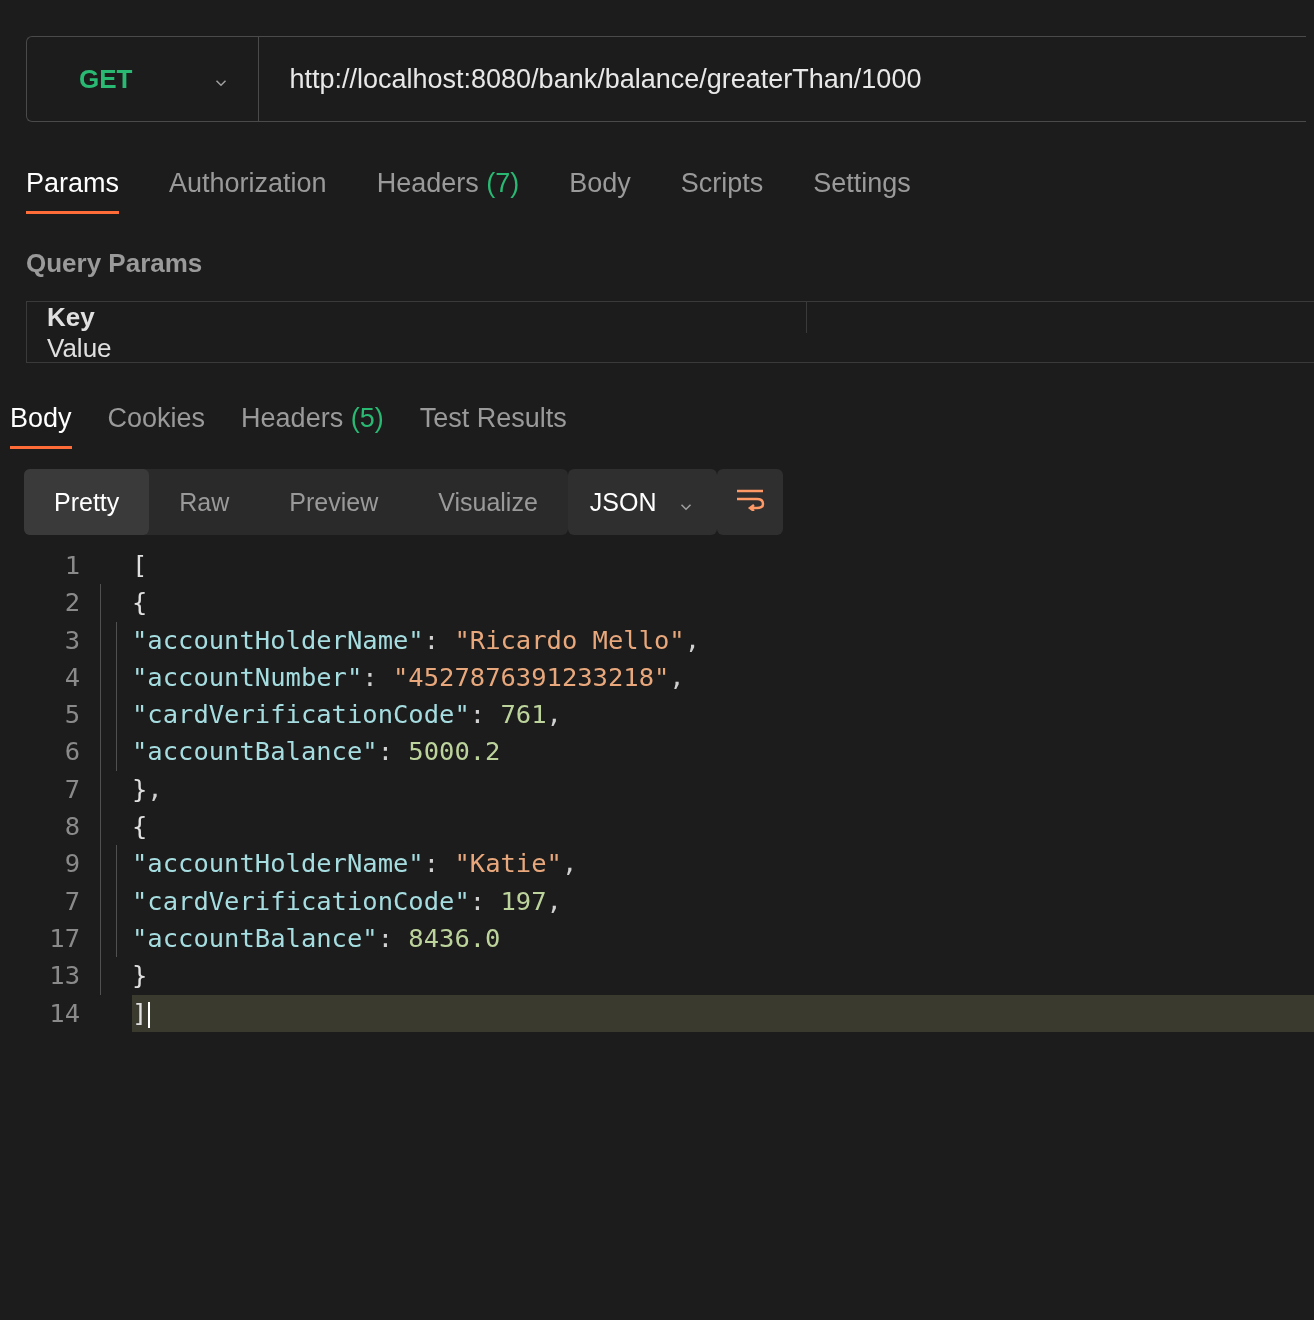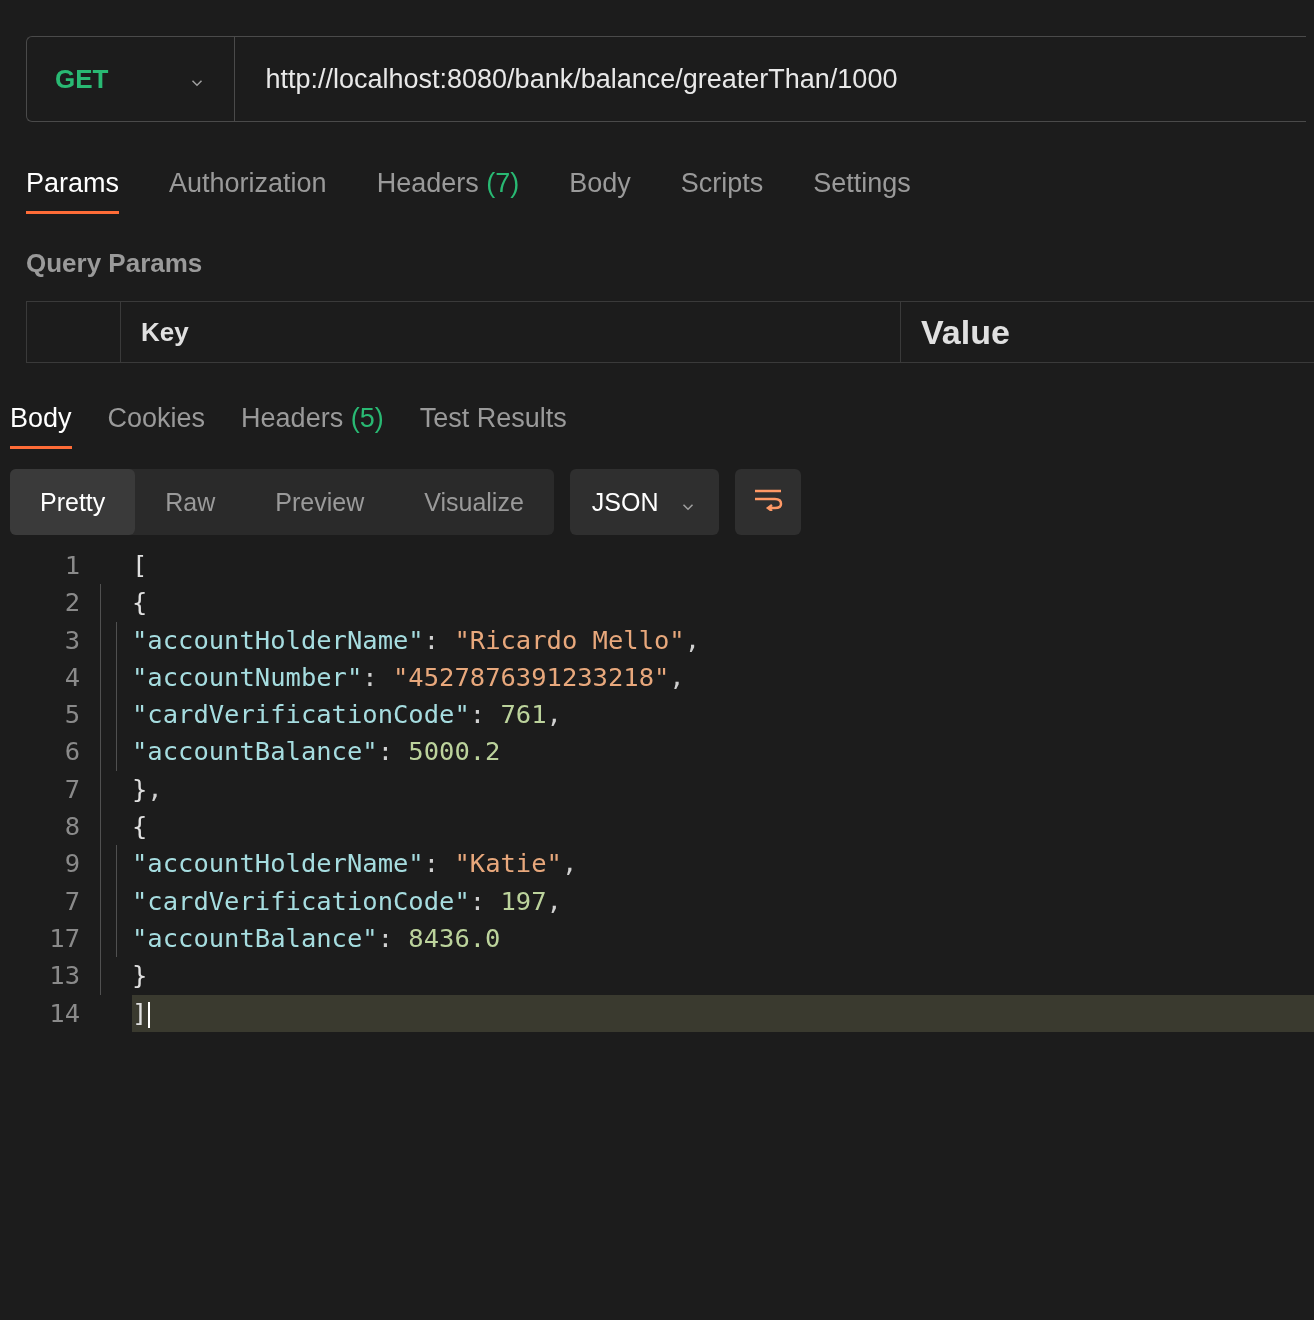--- a/index.html
+++ b/index.html
@@ -16,20 +16,21 @@
   
   .url-bar {
     margin: 36px 8px 0 26px;
     border: 1px solid #4a4a4a;
     border-right: none;
     border-radius: 6px 0 0 6px;
     height: 86px;
     display: flex;
     align-items: stretch;
     background: #1c1c1c;
+    padding-left: 24px;
   }
   .method-select {
     display: flex;
     align-items: center;
     padding: 0 28px;
     gap: 80px;
     border-right: 1px solid #4a4a4a;
     cursor: pointer;
   }
   .method-label {
@@ -76,41 +77,42 @@
     font-weight: 600;
     padding: 34px 0 22px 26px;
   }
   .qp-table {
     margin-left: 26px;
     display: flex;
     border: 1px solid #3a3a3a;
     border-right: none;
     height: 62px;
     align-items: stretch;
+    flex-direction: column;
   }
   .qp-checkbox-col {
     width: 94px;
     border-right: 1px solid #3a3a3a;
   }
   .qp-key-col {
     width: 780px;
     border-right: 1px solid #3a3a3a;
     display: flex; align-items: center;
     padding: 0 20px;
     color: #e0e0e0;
     font-weight: 600;
     font-size: 26px;
   }
   .qp-value-col {
     flex: 1;
     display: flex; align-items: center;
     padding: 0 20px;
     color: #e0e0e0;
-    font-weight: 700;
-    font-size: 34px;
+    font-weight: 400;
+    font-size: 26px;
   }
 
   
   .resp-tabs {
     display: flex;
     gap: 36px;
     padding: 40px 0 0 10px;
     font-size: 27px;
   }
   .resp-tab {
@@ -119,22 +121,21 @@
     cursor: pointer;
   }
   .resp-tab.active {
     color: #ffffff;
     border-bottom: 3px solid #ff6c37;
   }
 
   
   .view-toolbar {
     display: flex;
-    padding: 20px 0 0 10px;
-    gap: 16px;
+    padding: 20px 0 0 24px;
     align-items: center;
   }
   .view-segment {
     display: flex;
     align-items: center;
     background: #2a2a2a;
     border-radius: 6px;
     height: 66px;
   }
   .view-btn {

